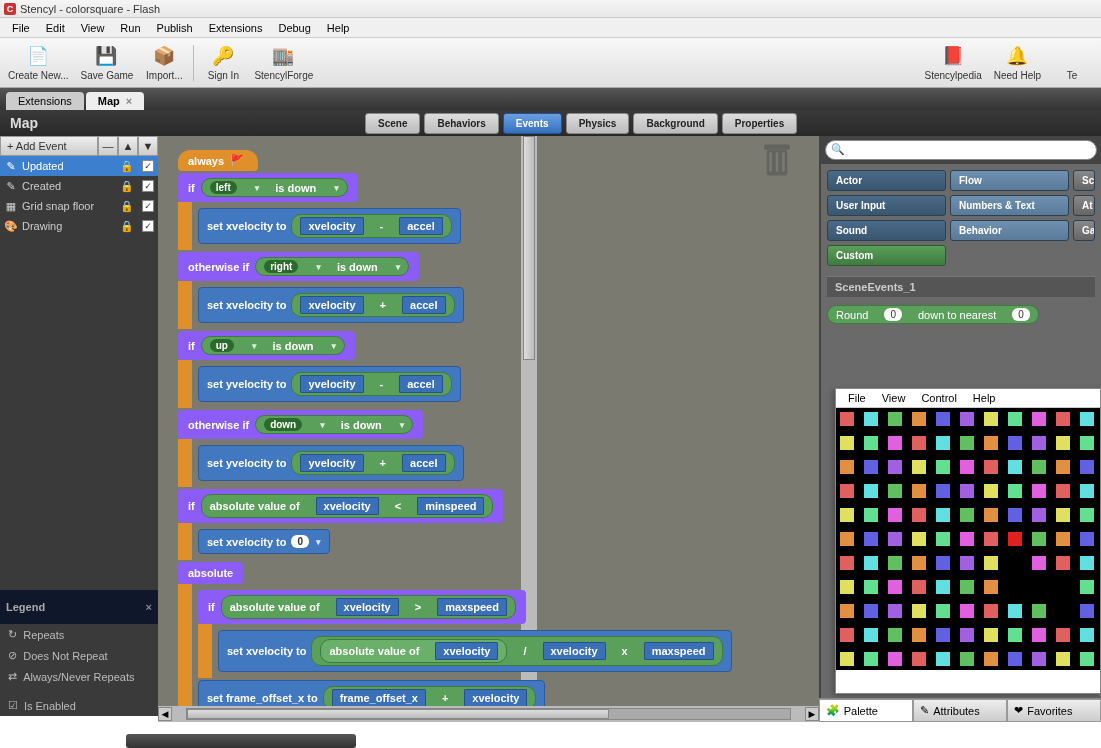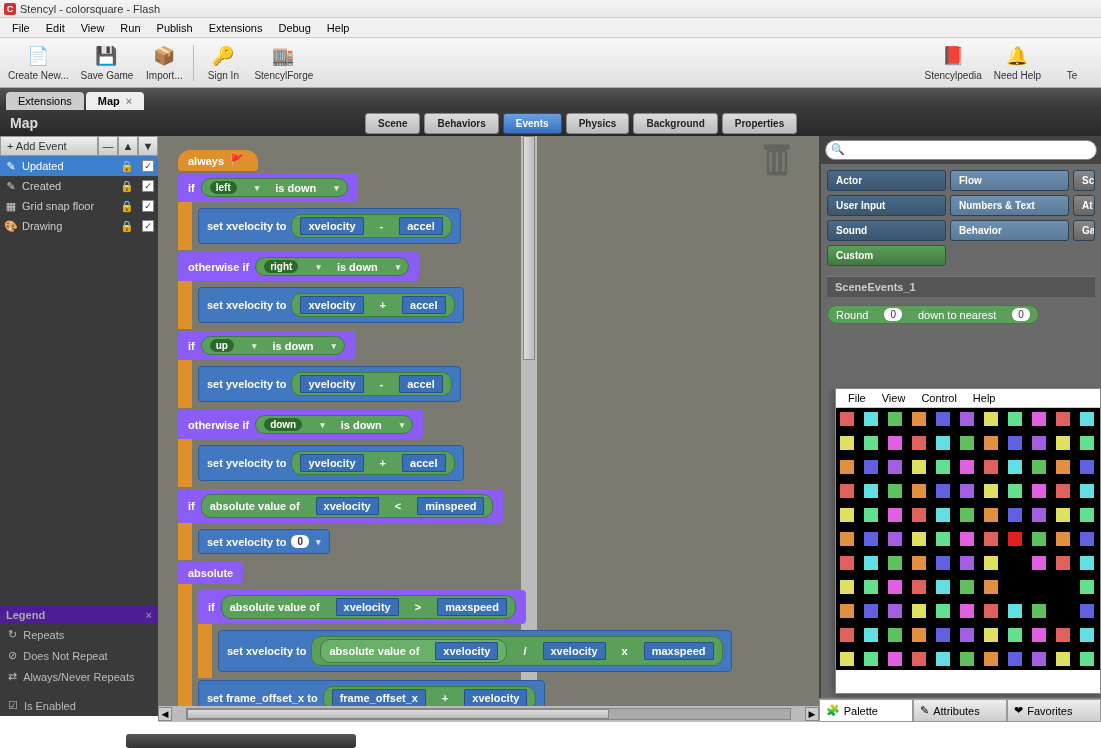--- a/index.html
+++ b/index.html
@@ -37,21 +37,21 @@
 .left-top-btns { display: flex; background: #ccc; }
 .add-event-btn { flex: 1; background: linear-gradient(#eee,#ccc); padding: 3px 6px; color: #333; cursor: pointer; border: 1px solid #999; }
 .left-small-btn { width: 20px; background: linear-gradient(#eee,#ccc); border: 1px solid #999; text-align: center; padding: 3px 0; cursor: pointer; color: #333; }
 .event-list { flex: none; }
 .event-item { display: flex; align-items: center; padding: 3px 4px; gap: 4px; cursor: pointer; }
 .event-item.selected { background: #3d7fcf; color: #fff; }
 .event-icon { width: 14px; height: 14px; display: inline-flex; align-items: center; justify-content: center; font-size: 11px; }
 .event-lock { margin-left: auto; color: #d9a441; font-size: 11px; }
 .event-check { width: 12px; height: 12px; background: #fff; border: 1px solid #888; margin-left: 4px; display: flex; align-items: center; justify-content: center; font-size: 9px; color: #333; }
 .legend-panel { margin-top: auto; }
-.legend-header { background: #4c1d95; padding: 3px 6px; display: flex; align-items: center; color: #aaa; font-weight: bold; }
+.legend-header { background: #0f172a; padding: 11px 6px; display: flex; align-items: center; color: #aaa; font-weight: bold; }
 .legend-close { margin-left: auto; color: #888; cursor: pointer; }
 .legend-item { display: flex; align-items: center; gap: 6px; padding: 4px 8px; color: #bbb; }
 
 
 .canvas-area { flex: 1; background: #7a7a70; position: relative; overflow: hidden; }
 .trash-icon { position: absolute; top: 6px; right: 26px; width: 32px; height: 36px; opacity: 0.6; }
 .trash-icon svg { width: 100%; height: 100%; fill: #555; }
 
 .blocks-root { position: absolute; top: 14px; left: 20px; }
 .hat-block { background: #e0902a; color: #fff; font-weight: bold; border-radius: 12px 12px 4px 4px; padding: 4px 14px 4px 10px; display: inline-flex; align-items: center; gap: 6px; }

